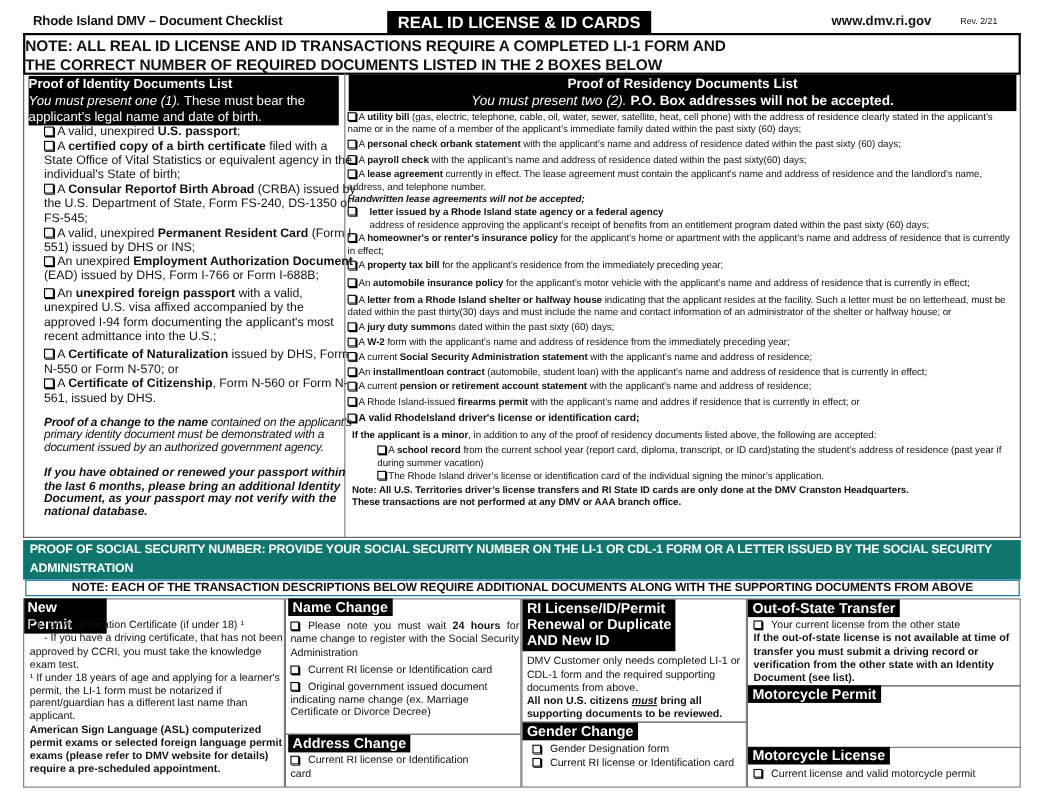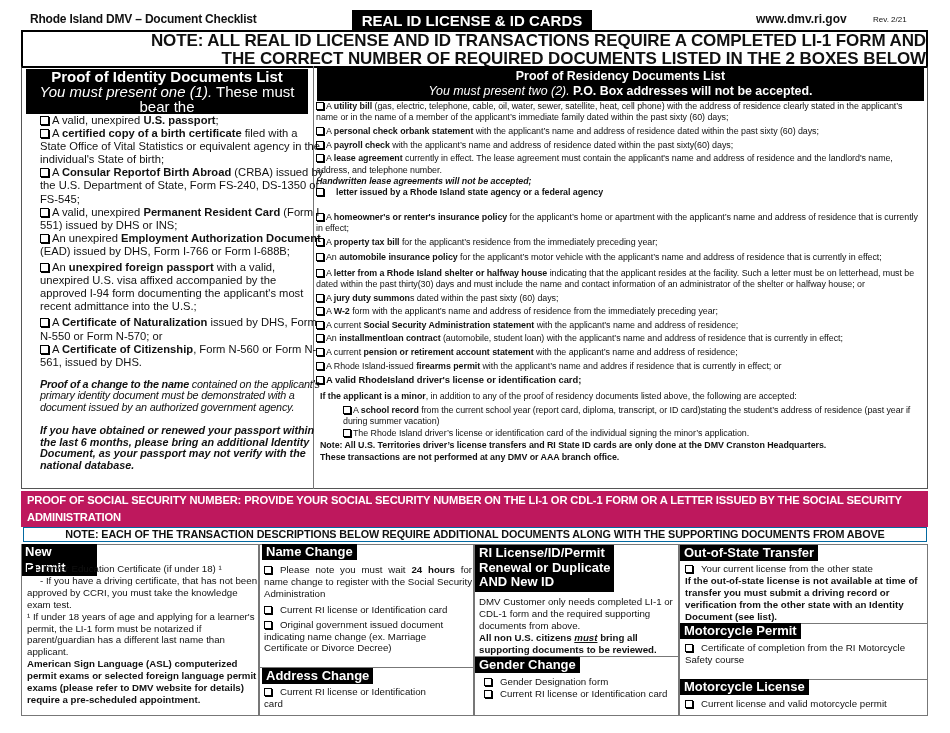--- a/index.html
+++ b/index.html
@@ -9,28 +9,28 @@
 
   
   .hdr-left { left: 30px; top: 12px; font-size: 12px; font-weight: bold; letter-spacing: -0.2px; }
   .hdr-title { left: 352px; top: 10px; width: 240px; height: 20px; background: #000; color: #fff;
                font-size: 15px; font-weight: bold; text-align: center; line-height: 21px; }
   .hdr-url { left: 756px; top: 12px; font-size: 12px; font-weight: bold; }
   .hdr-rev { left: 873px; top: 15px; font-size: 8px; }
 
   
   .note-top { left: 21px; top: 30px; width: 907px; height: 37px; border: 2px solid #000; border-bottom: none;
-              text-align: right; font-weight: bold; font-size: 17px; line-height: 18px; padding-top: 0px; letter-spacing: -0.1px; }
+              text-align: left; font-weight: bold; font-size: 14px; line-height: 18px; padding-top: 0px; letter-spacing: -0.1px; }
 
   
   .main { left: 21px; top: 66px; width: 907px; height: 423px; border: 1px solid #555; border-top: 2px solid #000; }
   .col-divider { left: 313px; top: 66px; width: 1px; height: 423px; background: #777; }
 
   .id-header { left: 26px; top: 69px; width: 282px; height: 45px; background: #000; color: #fff;
-               text-align: center; font-size: 15px; line-height: 15px; padding-top: 0px; }
+               text-align: left; font-size: 12px; line-height: 15px; padding-top: 0px; }
   .id-header .t { font-weight: bold; }
   .id-header .i { font-style: italic; }
 
   .res-header { left: 317px; top: 68px; width: 607px; height: 33px; background: #000; color: #fff;
                 text-align: center; font-size: 12.4px; line-height: 15px; padding-top: 1px; }
   .res-header .t { font-weight: bold; }
 
   .id-list { left: 40px; top: 114px; width: 285px; font-size: 11.2px; line-height: 13.1px; }
   .id-list .item { margin-bottom: 0px; }
   .id-list .item.gap { margin-top: 3px; }
@@ -42,21 +42,21 @@
   .res-list .item { margin-bottom: 2.2px; }
   .res-list .cb { width: 8px; height: 8px; margin-right: 2px; }
   .res-list .ital { font-style: italic; font-weight: bold; margin-top: -2px; }
   .res-list .indent { padding-left: 20px; }
   .res-list .minor { padding-left: 4px; margin-top: 5px; }
   .res-list .minor-item { padding-left: 27px; }
   .res-list .minor-item2 { padding-left: 27px; margin-top: 0; }
   .res-list .note { font-weight: bold; padding-left: 4px; margin-top: 1px; }
 
   
-  .ssn { left: 21px; top: 491px; width: 907px; height: 36px; background: #be185d; color: #fff;
+  .ssn { left: 21px; top: 491px; width: 907px; height: 36px; background: #0f766e; color: #fff;
          font-weight: bold; font-size: 11.2px; line-height: 17px; padding-left: 6px; padding-top: 1px; letter-spacing: -0.15px; }
   .note-each { left: 23px; top: 527px; width: 904px; height: 15px; background: #fff; border: 1px solid #0369a1;
                text-align: center; font-weight: bold; font-size: 10.8px; line-height: 13px; letter-spacing: -0.1px; }
 
   
   .bx { border: 1px solid #777; }
   .sec-title { position: absolute; background: #000; color: #fff; font-weight: bold; font-size: 13px; line-height: 16px; padding: 0 4px; }
   .bx-text { position: absolute; font-size: 9.7px; line-height: 11.9px; }
   .bx-text .cb { width: 8px; height: 8px; margin-right: 8px; }
   .b { font-weight: bold; }
@@ -101,21 +101,21 @@
   <div class="t">Proof of Residency Documents List</div>
   <div><i>You must present two (2).</i><b> P.O. Box addresses will not be accepted.</b></div>
 </div>
 
 <div class="abs res-list">
   <div class="item"><span class="cb"></span><span>A </span><b>utility bill</b><span> (gas, electric, telephone, cable, oil, water, sewer, satellite, heat, cell phone) with the address of residence clearly stated in the applicant’s name or in the name of a member of  the applicant’s immediate family dated within the past sixty (60) days;</span></div>
   <div class="item"><span class="cb"></span><span>A </span><b>personal check orbank statement</b><span> with the applicant’s name and address of residence dated within the past sixty (60) days;</span></div>
   <div class="item"><span class="cb"></span><span>A </span><b>payroll check</b><span> with the applicant’s name and address of residence dated within the past sixty(60) days;</span></div>
   <div class="item" style="margin-bottom:0"><span class="cb"></span><span>A </span><b>lease agreement</b><span> currently in effect.  The lease agreement must contain the applicant's name and address of residence and the landlord's name, address, and telephone number.</span></div>
   <div class="ital" style="margin-top:0">Handwritten lease agreements will not be accepted;</div>
-  <div class="item" style="margin-bottom:13px"><span class="cb" style="margin-right:12px"></span><b>letter issued by a Rhode Island state agency or a federal agency</b></div>
+  <div class="item" style="margin-bottom:1px"><span class="cb" style="margin-right:12px"></span><b>letter issued by a Rhode Island state agency or a federal agency</b><div class="indent">address of residence approving the applicant’s receipt of benefits from an entitlement program dated within the past sixty (60) days;</div></div>
   <div class="item"><span class="cb"></span><span>A </span><b>homeowner's or renter's insurance policy</b><span> for the applicant’s home or apartment with the applicant’s name and address of residence that is currently in effect;</span></div>
   <div class="item" style="margin-bottom:4px"><span class="cb"></span><span>A </span><b>property tax bill</b><span> for the applicant’s residence from the immediately preceding year;</span></div>
   <div class="item" style="margin-bottom:4px"><span class="cb"></span><span>An </span><b>automobile insurance policy</b><span> for the applicant’s motor vehicle with the applicant’s name and address of residence that is currently in effect;</span></div>
   <div class="item"><span class="cb"></span><span>A </span><b>letter from a Rhode Island shelter or halfway house</b><span> indicating that the applicant resides at the facility. Such a letter must be on letterhead, must be dated within the past thirty(30) days and must include the name and contact information of an administrator of the shelter or halfway house; or</span></div>
   <div class="item"><span class="cb"></span><span>A </span><b>jury duty summon</b><span>s dated within the past sixty (60) days;</span></div>
   <div class="item"><span class="cb"></span><span>A </span><b>W-2</b><span> form with the applicant’s name and address of residence from the immediately preceding year;</span></div>
   <div class="item"><span class="cb"></span><span>A current </span><b>Social Security Administration statement</b><span> with the applicant’s name and address of residence;</span></div>
   <div class="item"><span class="cb"></span><span>An </span><b>installmentloan contract</b><span> (automobile, student loan) with the applicant’s name and address of residence that is currently in effect;</span></div>
   <div class="item"><span class="cb"></span><span>A current </span><b>pension or retirement account statement</b><span> with the applicant’s name and address of residence;</span></div>
   <div class="item"><span class="cb"></span><span>A Rhode Island-issued </span><b>firearms permit</b><span> with the applicant’s name and addres if residence that is currently in effect; or</span></div>
@@ -179,20 +179,19 @@
 <div class="abs bx" style="left:679px; top:544px; width:249px; height:80px;"></div>
 <div class="sec-title" style="left:680px; top:545px;">Out-of-State Transfer</div>
 <div class="bx-text" style="left:685px; top:563px; width:240px;">
   <div><span class="cb"></span><span>Your current license from the other state</span></div>
   <div class="b">If the out-of-state license is not available at time of transfer you must submit a driving record or verification from the other state with an Identity Document (see list).</div>
 </div>
 
 <div class="abs bx" style="left:679px; top:623px; width:249px; height:57px;"></div>
 <div class="sec-title" style="left:680px; top:623px;">Motorcycle Permit</div>
 <div class="bx-text" style="left:685px; top:642px; width:240px;">
-  <div><span class="cb"></span><span>Certificate of completion from the RI Motorcycle Safety course</span></div>
 </div>
 
 <div class="abs bx" style="left:679px; top:679px; width:249px; height:37px;"></div>
 <div class="sec-title" style="left:680px; top:679px;">Motorcycle License</div>
 <div class="bx-text" style="left:685px; top:698px; width:240px;">
   <div><span class="cb"></span><span>Current license and valid motorcycle permit</span></div>
 </div>
 
 </body></html>

